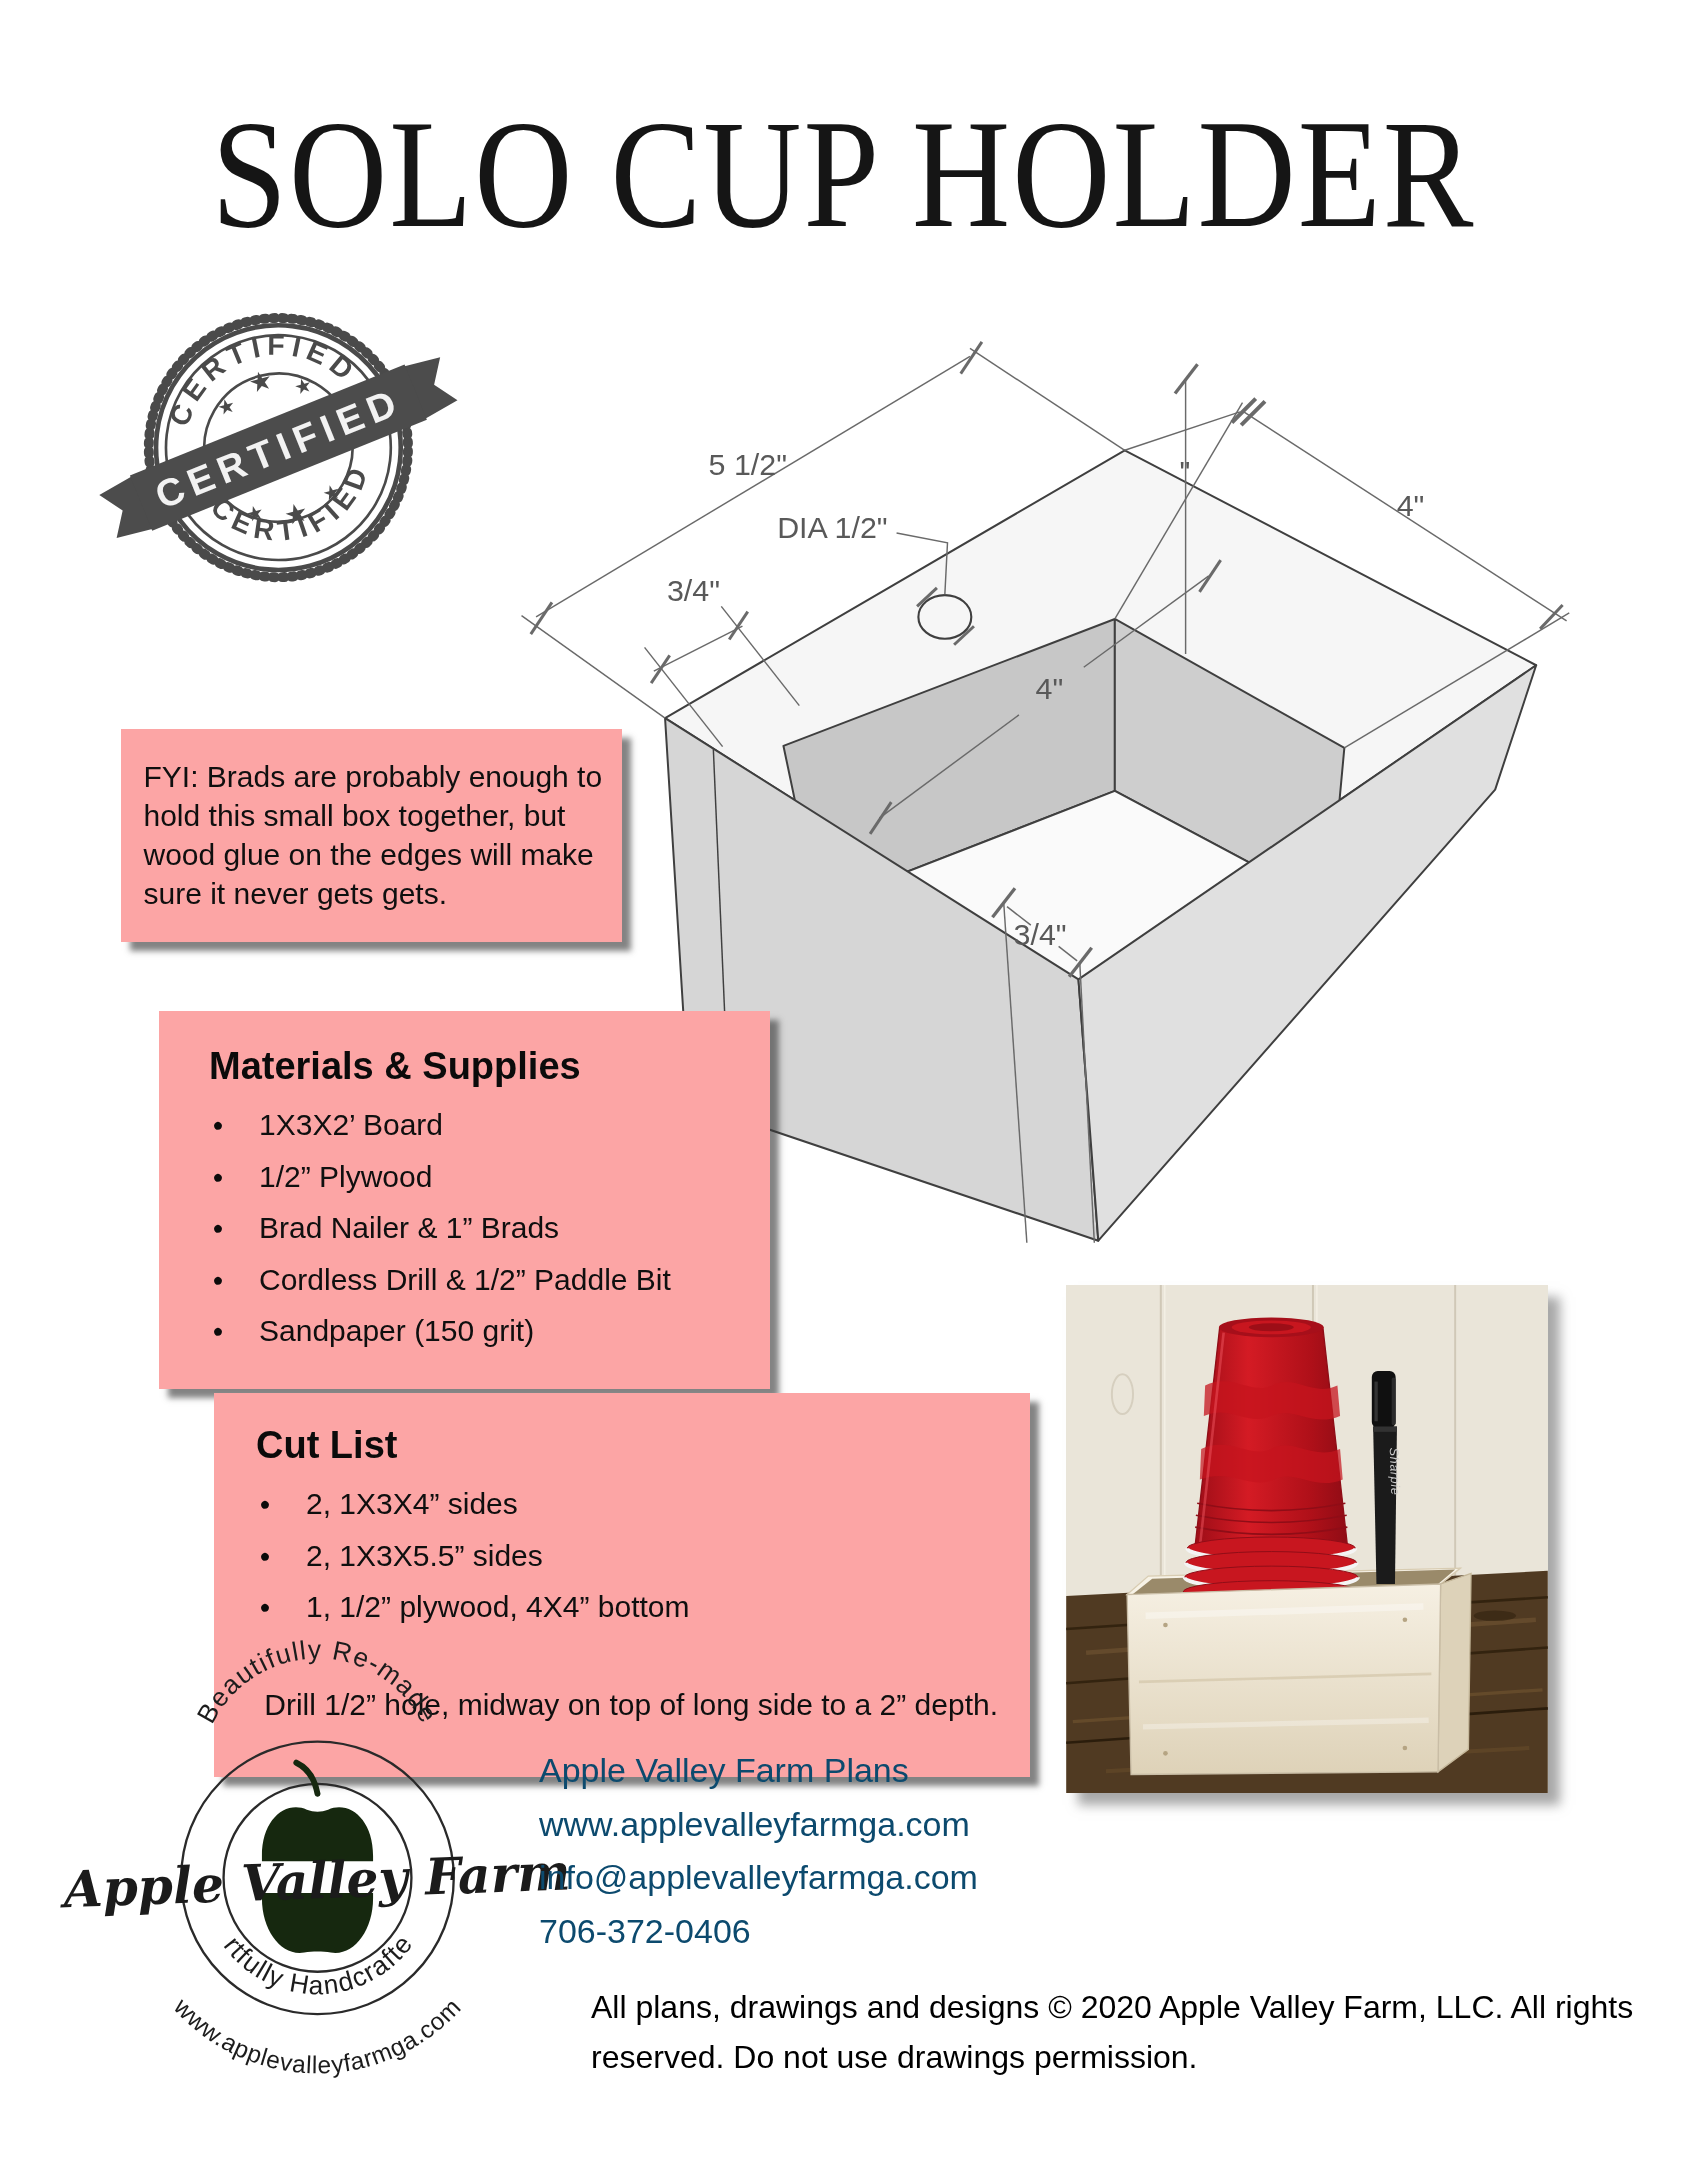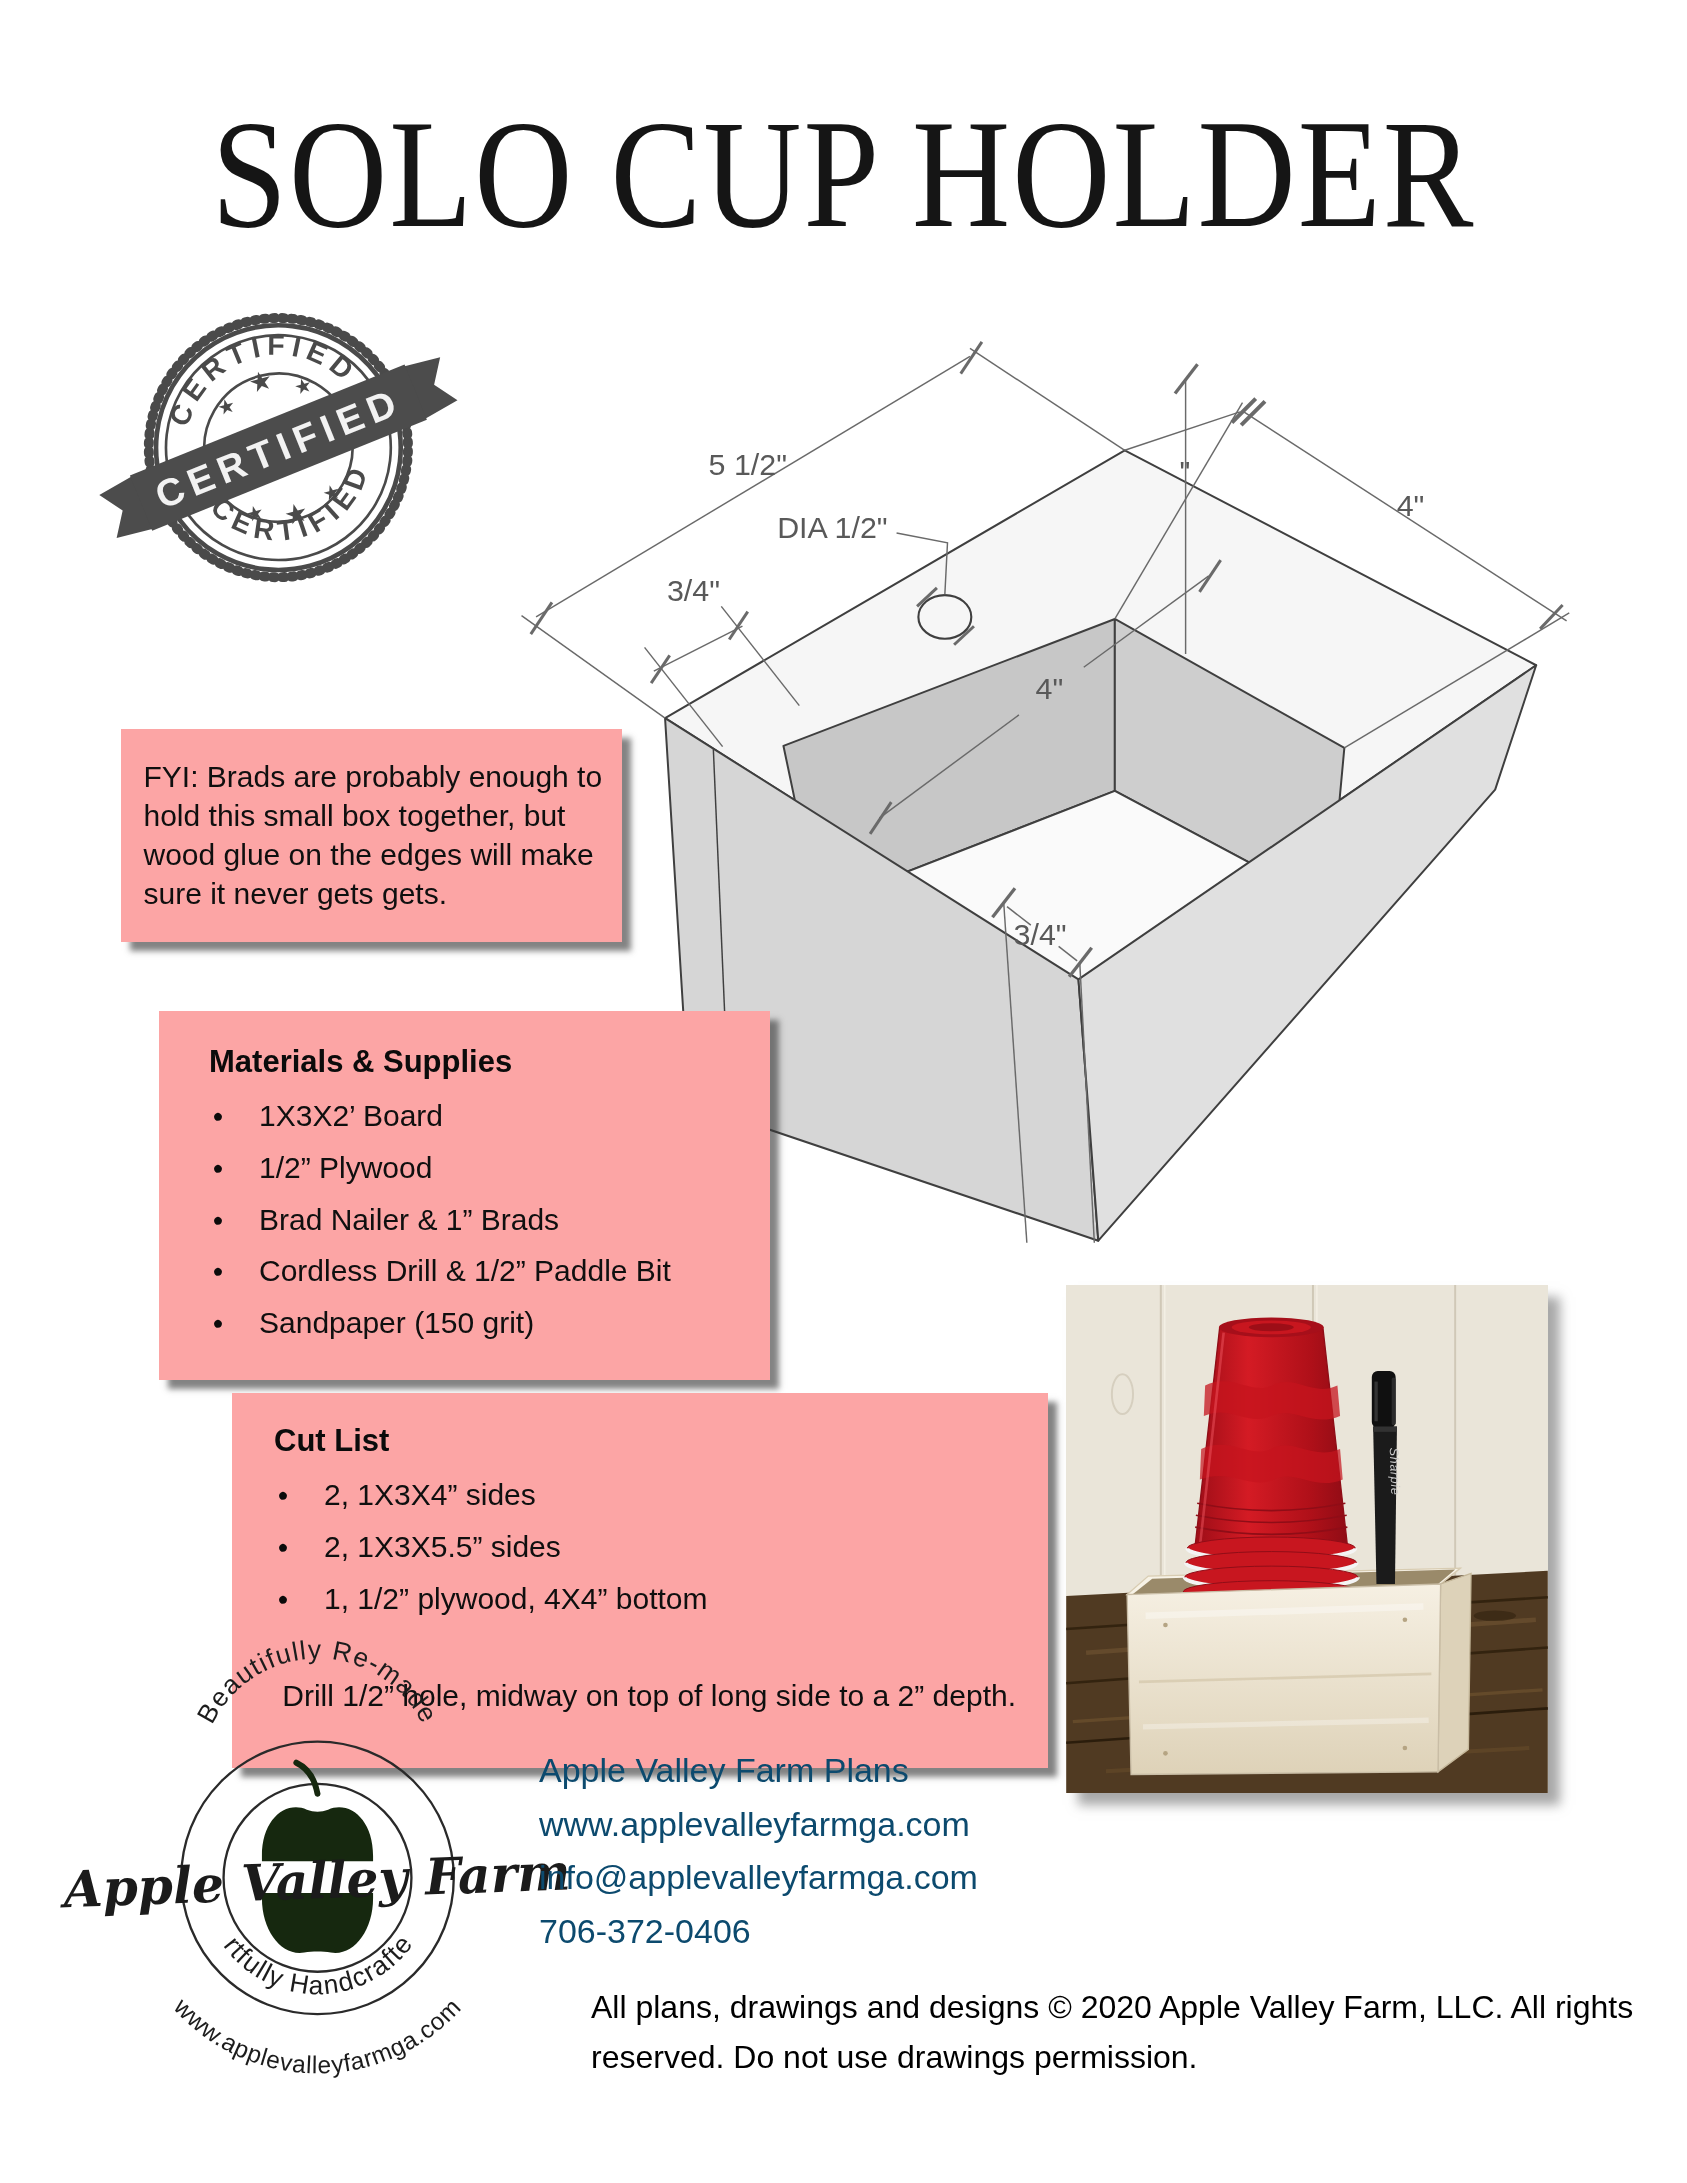--- a/index.html
+++ b/index.html
@@ -9,22 +9,22 @@
   
   .title{position:absolute;left:0;right:0;top:85px;text-align:center;
          font-family:"Liberation Serif",serif;font-weight:400;font-size:136px;
          letter-spacing:2px;color:#151515;transform:scaleY(1.14);transform-origin:top center;}
 
   
   .panel{position:absolute;background:#fca5a5;box-shadow:8.6px 8.6px 6px rgba(55,55,55,.62);}
   #fyi{left:121px;top:729px;width:454px;padding:28px 24px 29px 22.5px;
        font-size:30px;line-height:1.3;}
   #materials{left:159px;top:1011px;width:537px;padding:32px 24px 38px 50px;}
-  #cutlist{left:232px;top:1393px;width:742px;padding:29px 32px 53px 42px;}
-  .panel h2{font-size:31px;line-height:1.25;margin:0 0 14.6px 0;font-weight:700;color:#0b0b0b;}
+  #cutlist{left:214px;top:1393px;width:742px;padding:29px 32px 53px 42px;}
+  .panel h2{font-size:38px;line-height:1.25;margin:0 0 14.6px 0;font-weight:700;color:#0b0b0b;}
   ul.blist{list-style:none;margin:0;padding:0;font-size:30px;}
   ul.blist li{position:relative;padding-left:50px;margin-top:12px;line-height:1.32;}
   ul.blist li::before{content:"●";position:absolute;left:3.3px;top:8px;font-size:18.5px;color:#0b0b0b;}
   #cutlist .note{font-size:30px;margin-top:58px;line-height:1.3;text-align:right;}
   .fyi-line{white-space:nowrap;}
 
   
   .stamp{position:absolute;left:93px;top:279px;width:384px;height:324px;}
   .diagram{position:absolute;left:516px;top:318px;width:1072px;height:926px;}
   .photo{position:absolute;left:1066px;top:1285px;width:482px;height:508px;

